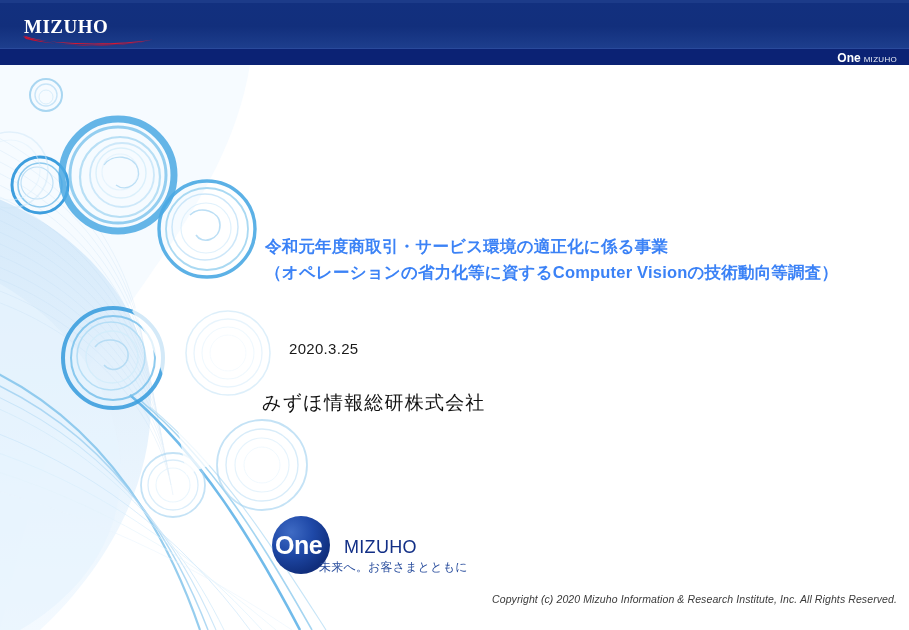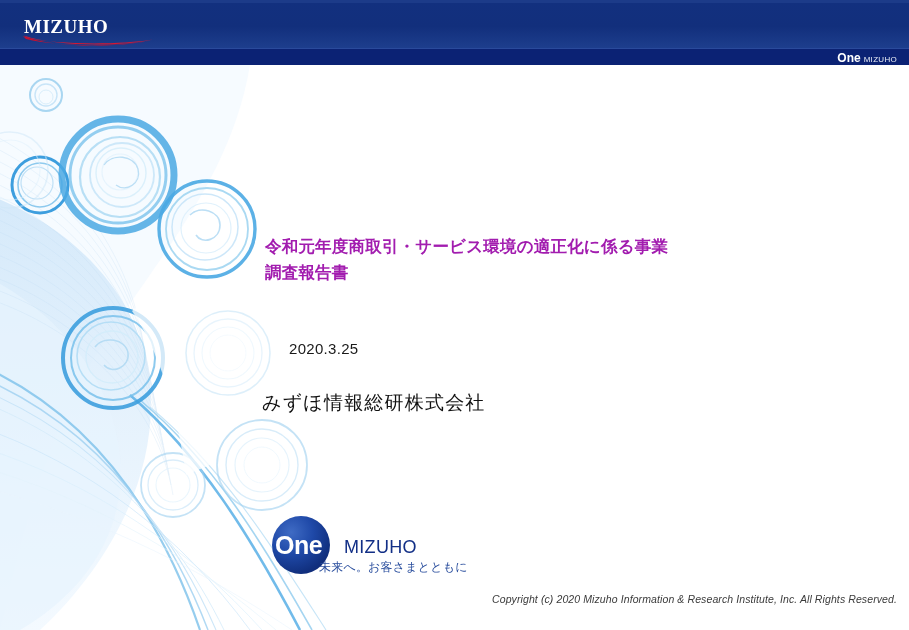--- a/index.html
+++ b/index.html
@@ -119,21 +119,21 @@
   .decor svg { display: block; }
 
   
   .title-block {
     position: absolute;
     left: 265px;
     top: 233px;
     width: 620px;
   }
   .title-line {
-    color: #a21caf;
+    color: #3b82f6;
     font-size: 16.5px;
     font-weight: bold;
     line-height: 26px;
     letter-spacing: 0.2px;
     white-space: nowrap;
   }
   .doc-date {
     position: absolute;
     left: 265px;
     top: 340px;
@@ -358,21 +358,21 @@
           <circle cx="173" cy="420" r="17" stroke="#ddf0fc" stroke-width="1.1"></circle>
         </g>
 
         <path d="M150,230 C180,270 200,330 210,400 L186,410 C176,340 158,284 132,246 Z" fill="#ffffff" opacity="0.75"></path>
       </g>
     </svg>
   </div>
 
   <div class="title-block">
     <div class="title-line">令和元年度商取引・サービス環境の適正化に係る事業</div>
-    <div class="title-line">調査報告書</div>
+    <div class="title-line">（オペレーションの省力化等に資するComputer Visionの技術動向等調査）</div>
   </div>
 
   <div class="doc-date">2020.3.25</div>
   <div class="company">みずほ情報総研株式会社</div>
 
   <div class="logo-center">
     <div class="logo-circle"></div>
     <div class="logo-one">One</div>
     <div class="logo-mizuho">MIZUHO</div>
     <div class="logo-tagline">未来へ。お客さまとともに</div>

